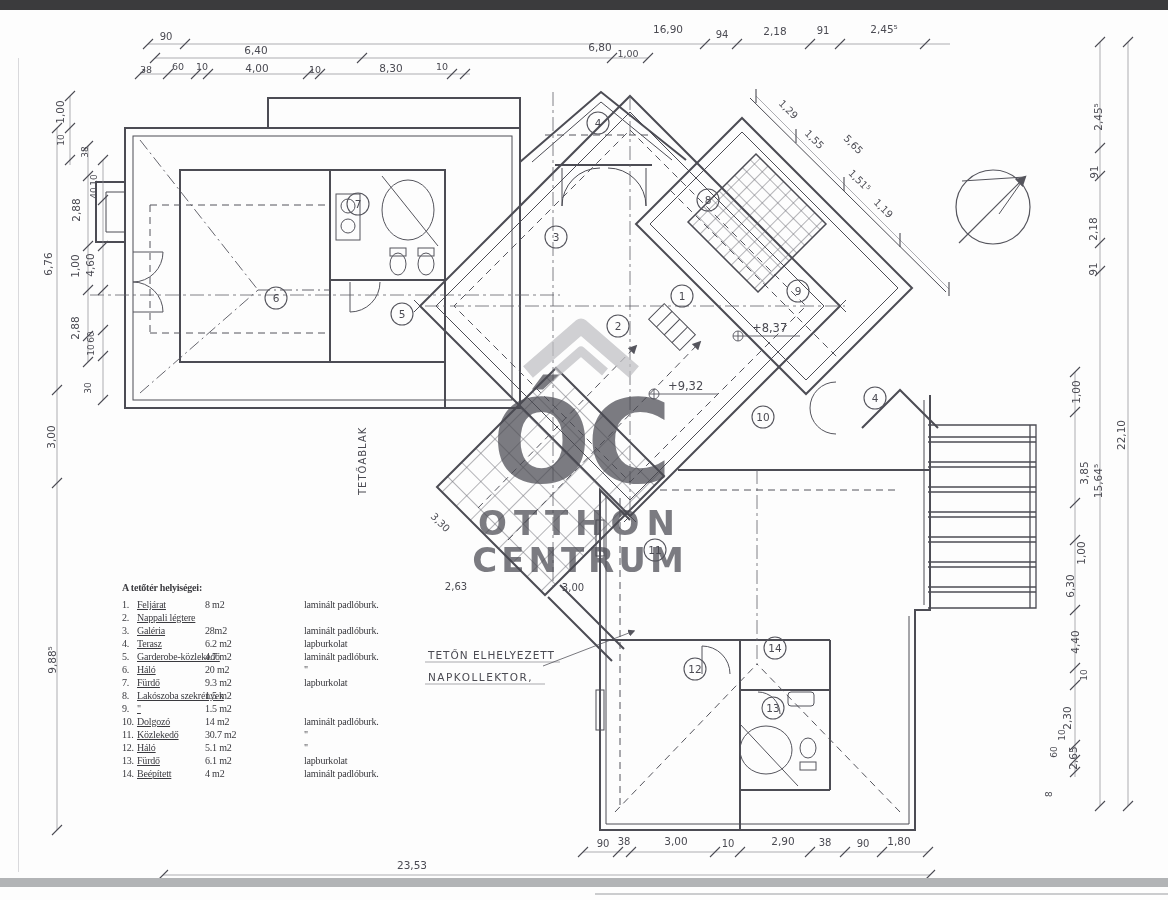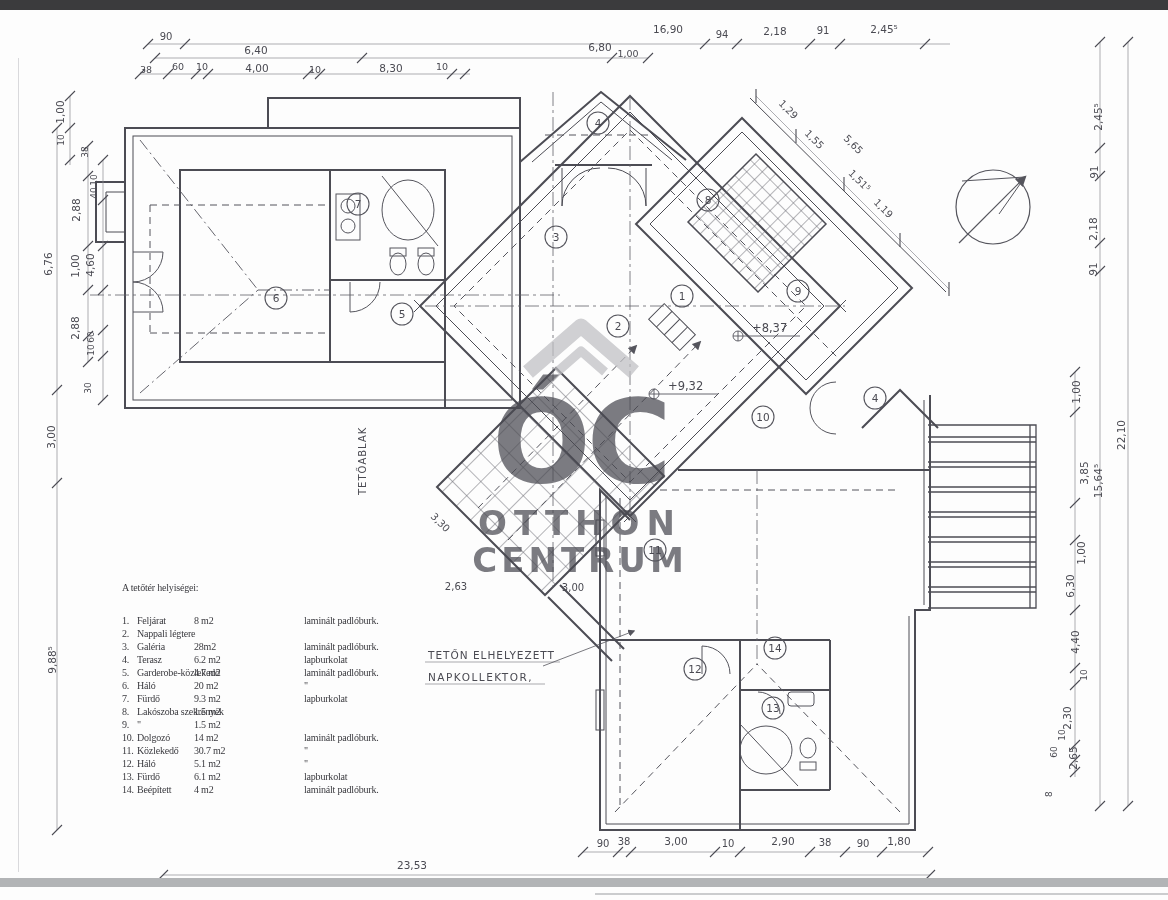--- a/index.html
+++ b/index.html
@@ -7,25 +7,25 @@
         font-family:"DejaVu Sans",sans-serif;}
   .topbar{position:absolute;top:0;left:0;width:100%;height:10px;background:#3b3b3d;}
   .bottombar{position:absolute;top:878px;left:0;width:100%;height:9px;background:#b2b4b6;}
   .bottomline2{position:absolute;top:893px;left:595px;right:0;height:2px;background:#cbccce;}
   .scan-edge{position:absolute;left:18px;top:58px;height:814px;width:1px;background:#d9d9dc;}
   svg#plan-svg{position:absolute;top:0;left:0;}
   svg text{fill:#4a4a52;}
   .legend{position:absolute;left:122px;top:581px;width:312px;
           font-family:"Liberation Serif",serif;font-size:10px;letter-spacing:-0.2px;
           color:#3a3a3f;line-height:13px;}
-  .legend-title{margin-bottom:20px;}
+  .legend-title{margin-bottom:4px;font-weight:bold;}
   .legend-row{position:relative;height:13px;}
   .lr-num{position:absolute;left:0;}
-  .lr-name{position:absolute;left:15px;white-space:nowrap;}
-  .lr-area{position:absolute;left:72px;white-space:nowrap;}
+  .lr-name{position:absolute;left:15px;white-space:nowrap;text-decoration:underline;}
+  .lr-area{position:absolute;left:83px;white-space:nowrap;}
   .lr-floor{position:absolute;left:182px;white-space:nowrap;}
 </style>
 </head>
 <body>
 
 <div class="page">
   <div class="topbar"></div>
   <div class="scan-edge"></div>
 
   <svg id="plan-svg" width="1168" height="900" viewBox="0 0 1168 900">

